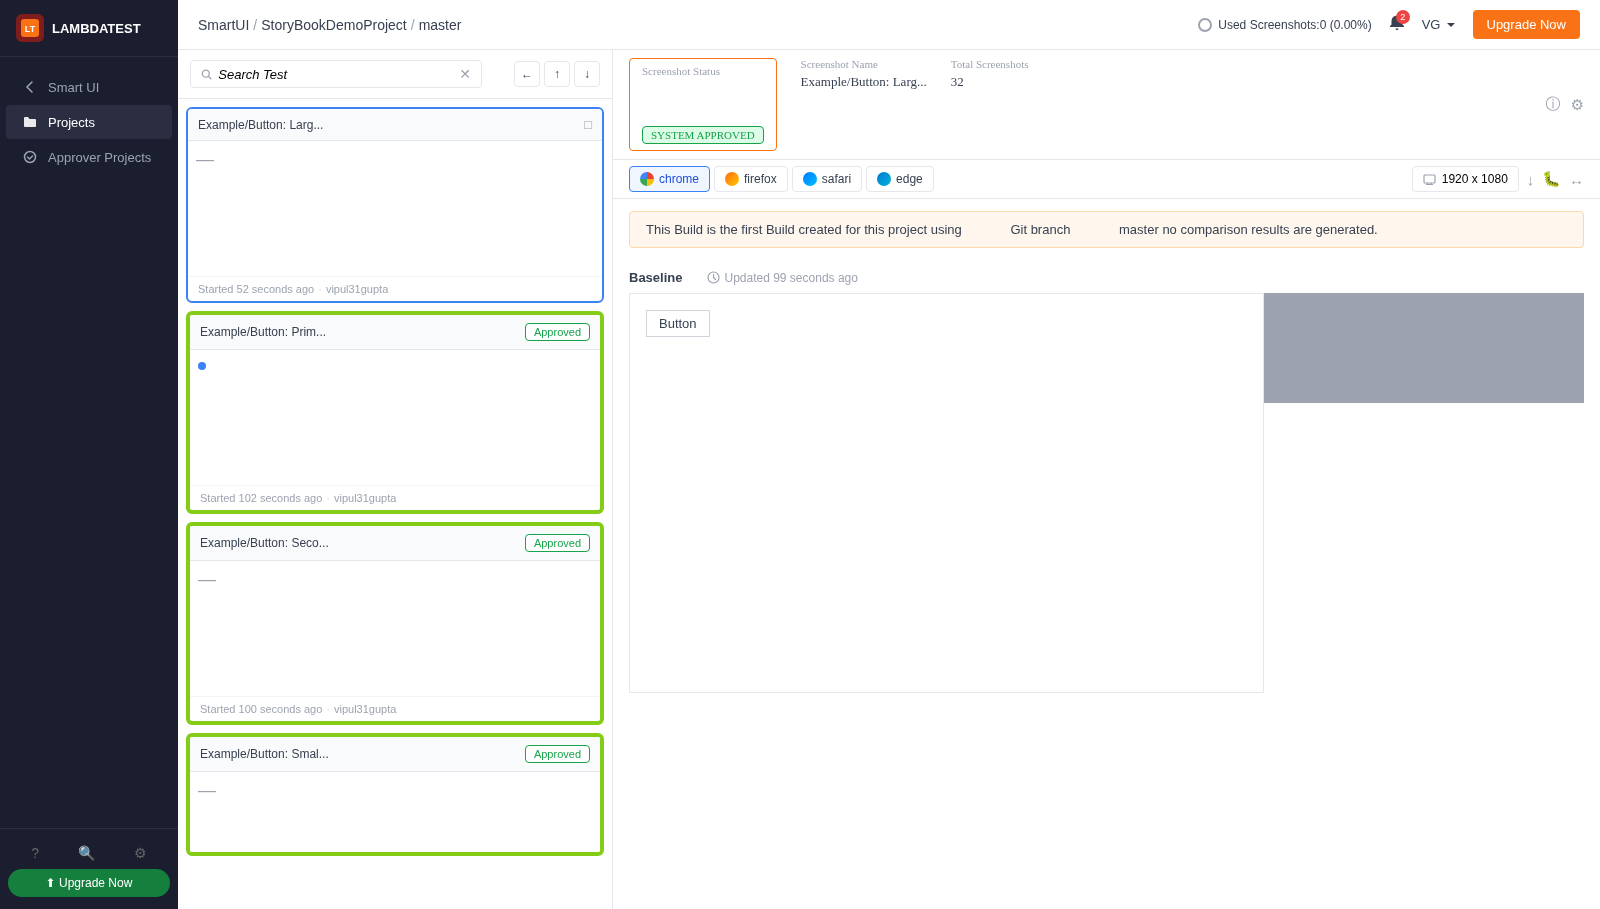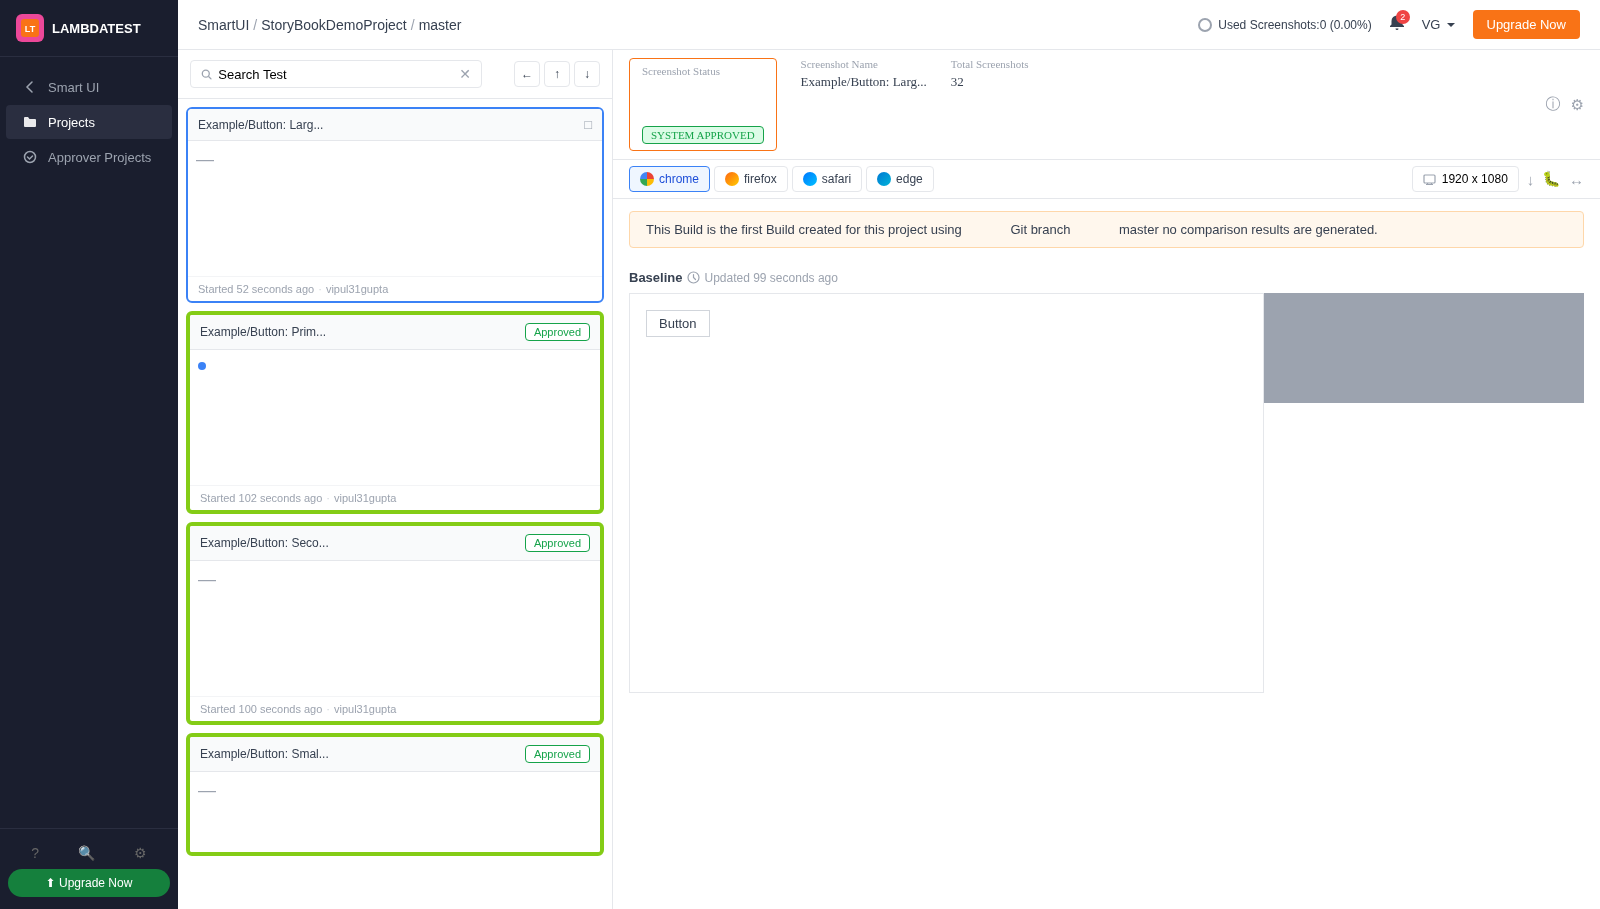--- a/index.html
+++ b/index.html
@@ -17,21 +17,21 @@
     }
     .sidebar-logo {
       padding: 14px 16px;
       display: flex;
       align-items: center;
       gap: 8px;
       border-bottom: 1px solid #2a2e40;
     }
     .logo-icon {
       width: 28px; height: 28px;
-      background: #ec4899;
+      background: #7f1d1d;
       border-radius: 6px;
       display: flex; align-items: center; justify-content: center;
       font-weight: bold; color: white; font-size: 11px;
     }
     .logo-text { color: white; font-weight: 600; font-size: 13px; }
     .sidebar-nav { flex: 1; padding: 12px 0; }
     .sidebar-item {
       display: flex;
       align-items: center;
       gap: 10px;
@@ -145,21 +145,21 @@
     .search-input-wrap {
       flex: 1;
       display: flex;
       align-items: center;
       gap: 6px;
       border: 1px solid #e5e7eb;
       border-radius: 4px;
       padding: 5px 10px;
     }
     .search-input {
-      border: none; outline: none; font-size: 13px; width: 100%; background: transparent;
+      border: none; outline: none; font-size: 13px; width: 100%; background: transparent; font-style: italic;
     }
     .search-clear { cursor: pointer; color: #9ca3af; font-size: 14px; }
     .filter-icon { cursor: pointer; color: #9ca3af; font-size: 14px; }
     .nav-arrows { display: flex; gap: 4px; }
     .nav-arrow-btn {
       background: none; border: 1px solid #e5e7eb; border-radius: 4px;
       width: 26px; height: 26px; cursor: pointer;
       display: flex; align-items: center; justify-content: center;
       font-size: 12px; color: #374151;
     }
@@ -290,21 +290,21 @@
       gap: 0;
       padding: 0 16px;
     }
 
     .baseline-section {
       flex: 1;
       min-width: 0;
     }
 
     .section-header {
-      display: flex; align-items: center; gap: 5px;
+      display: flex; align-items: center; gap: 25px;
       padding: 10px 0 8px;
       font-size: 13px; font-weight: 600; color: #374151; text-align: right;
     }
     .time-info { display: flex; align-items: center; gap: 4px; font-size: 12px; color: #9ca3af; font-weight: 400; }
 
     .screenshot-viewer {
       background: white;
       border: 1px solid #e5e7eb;
       min-height: 400px;
       position: relative;

